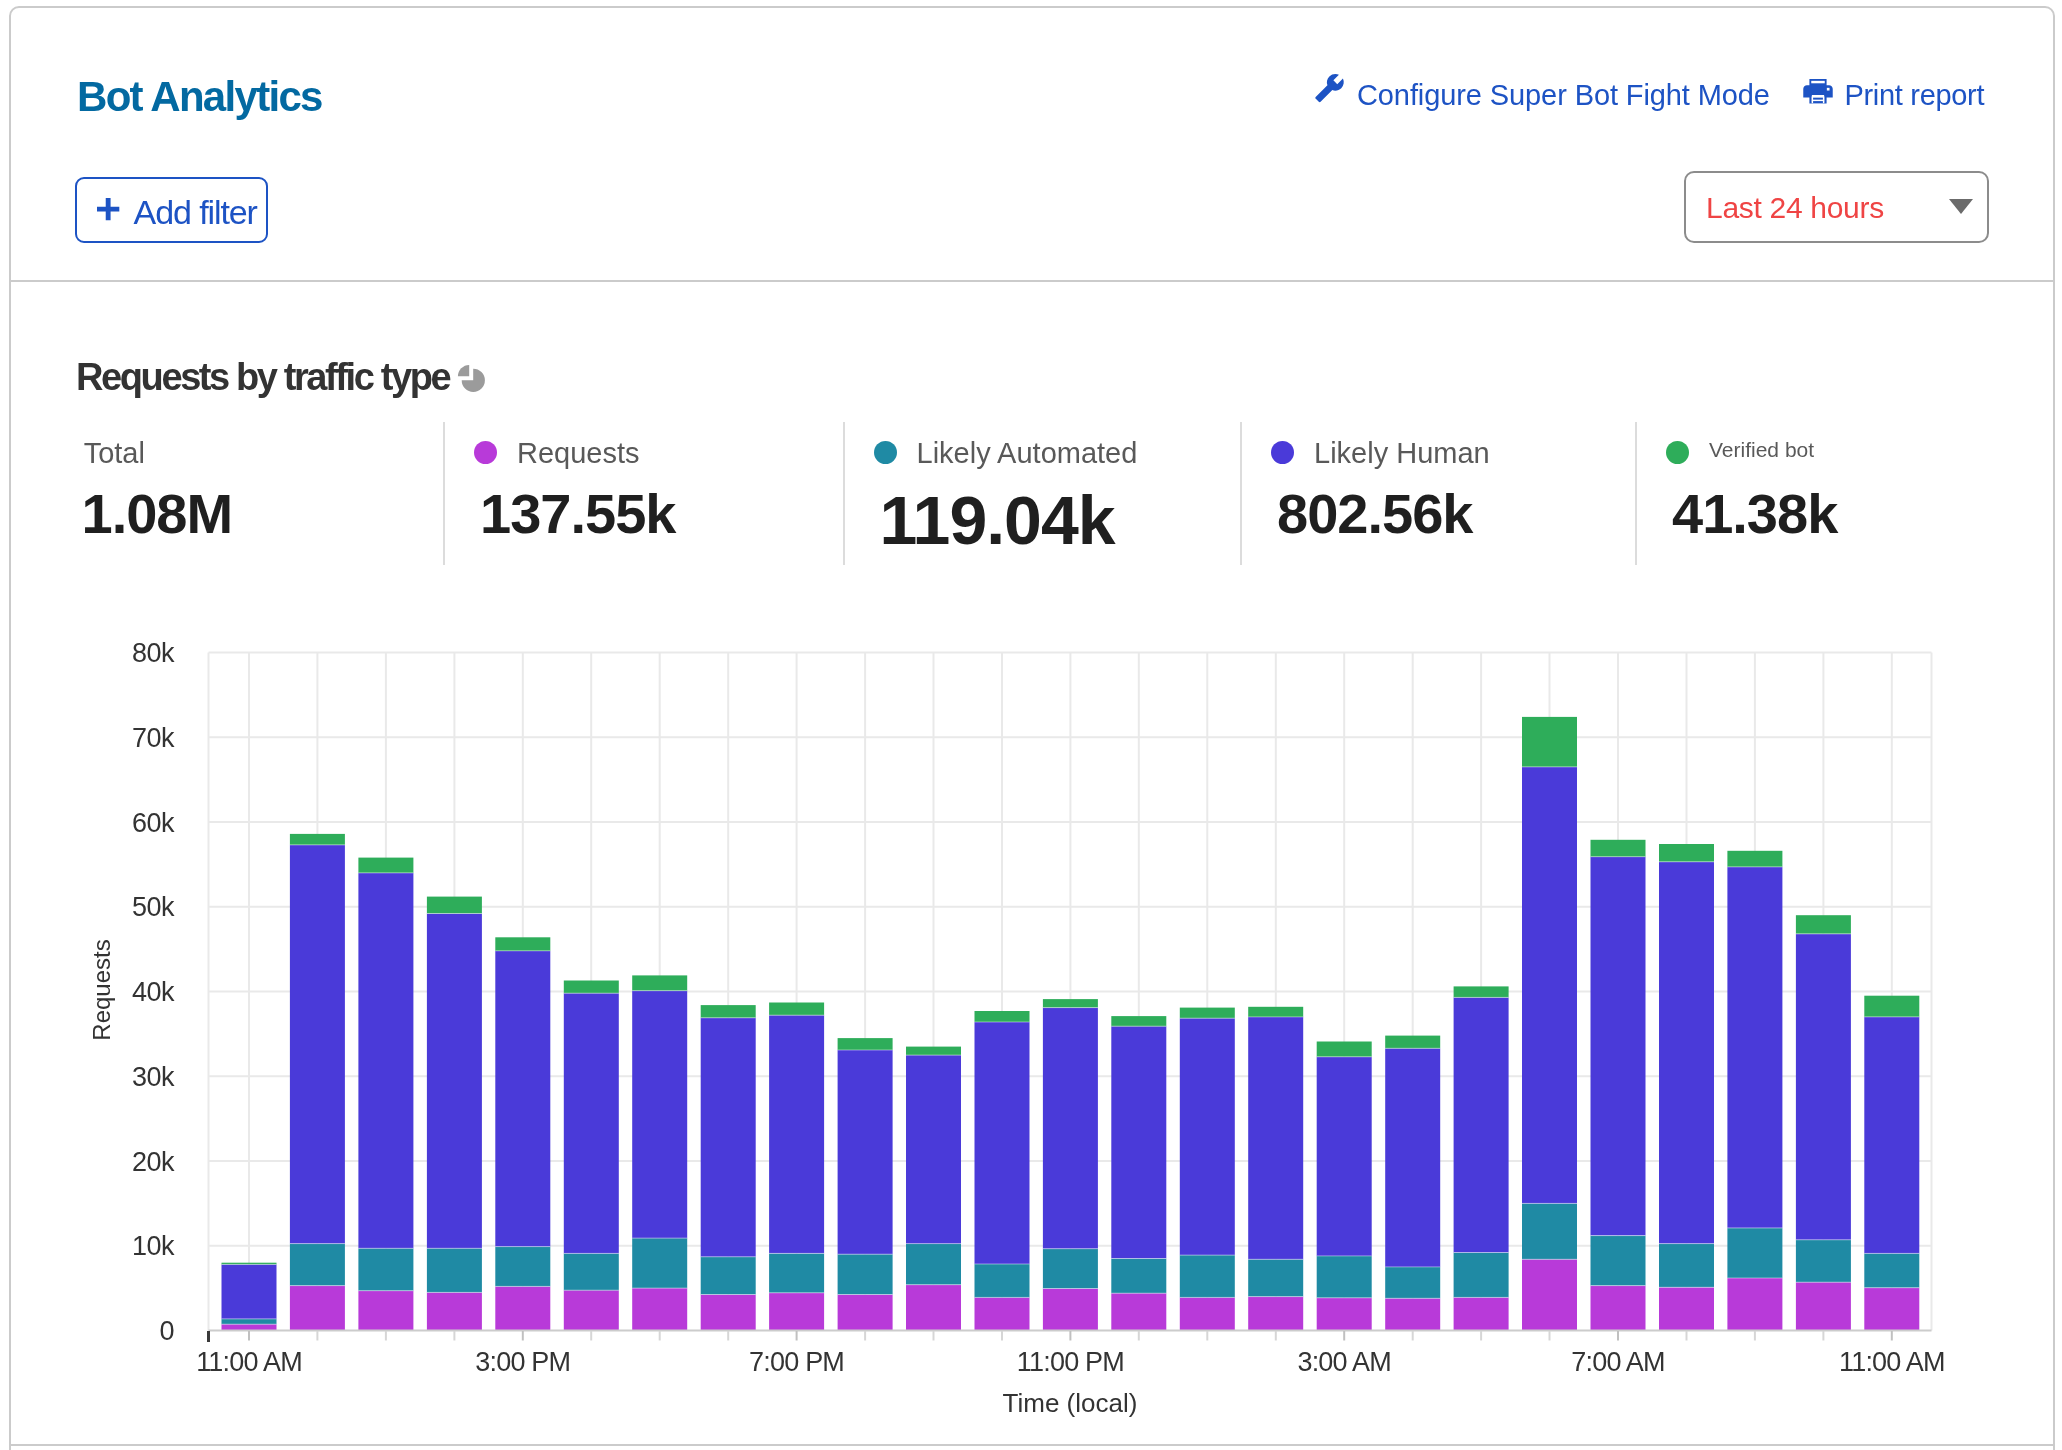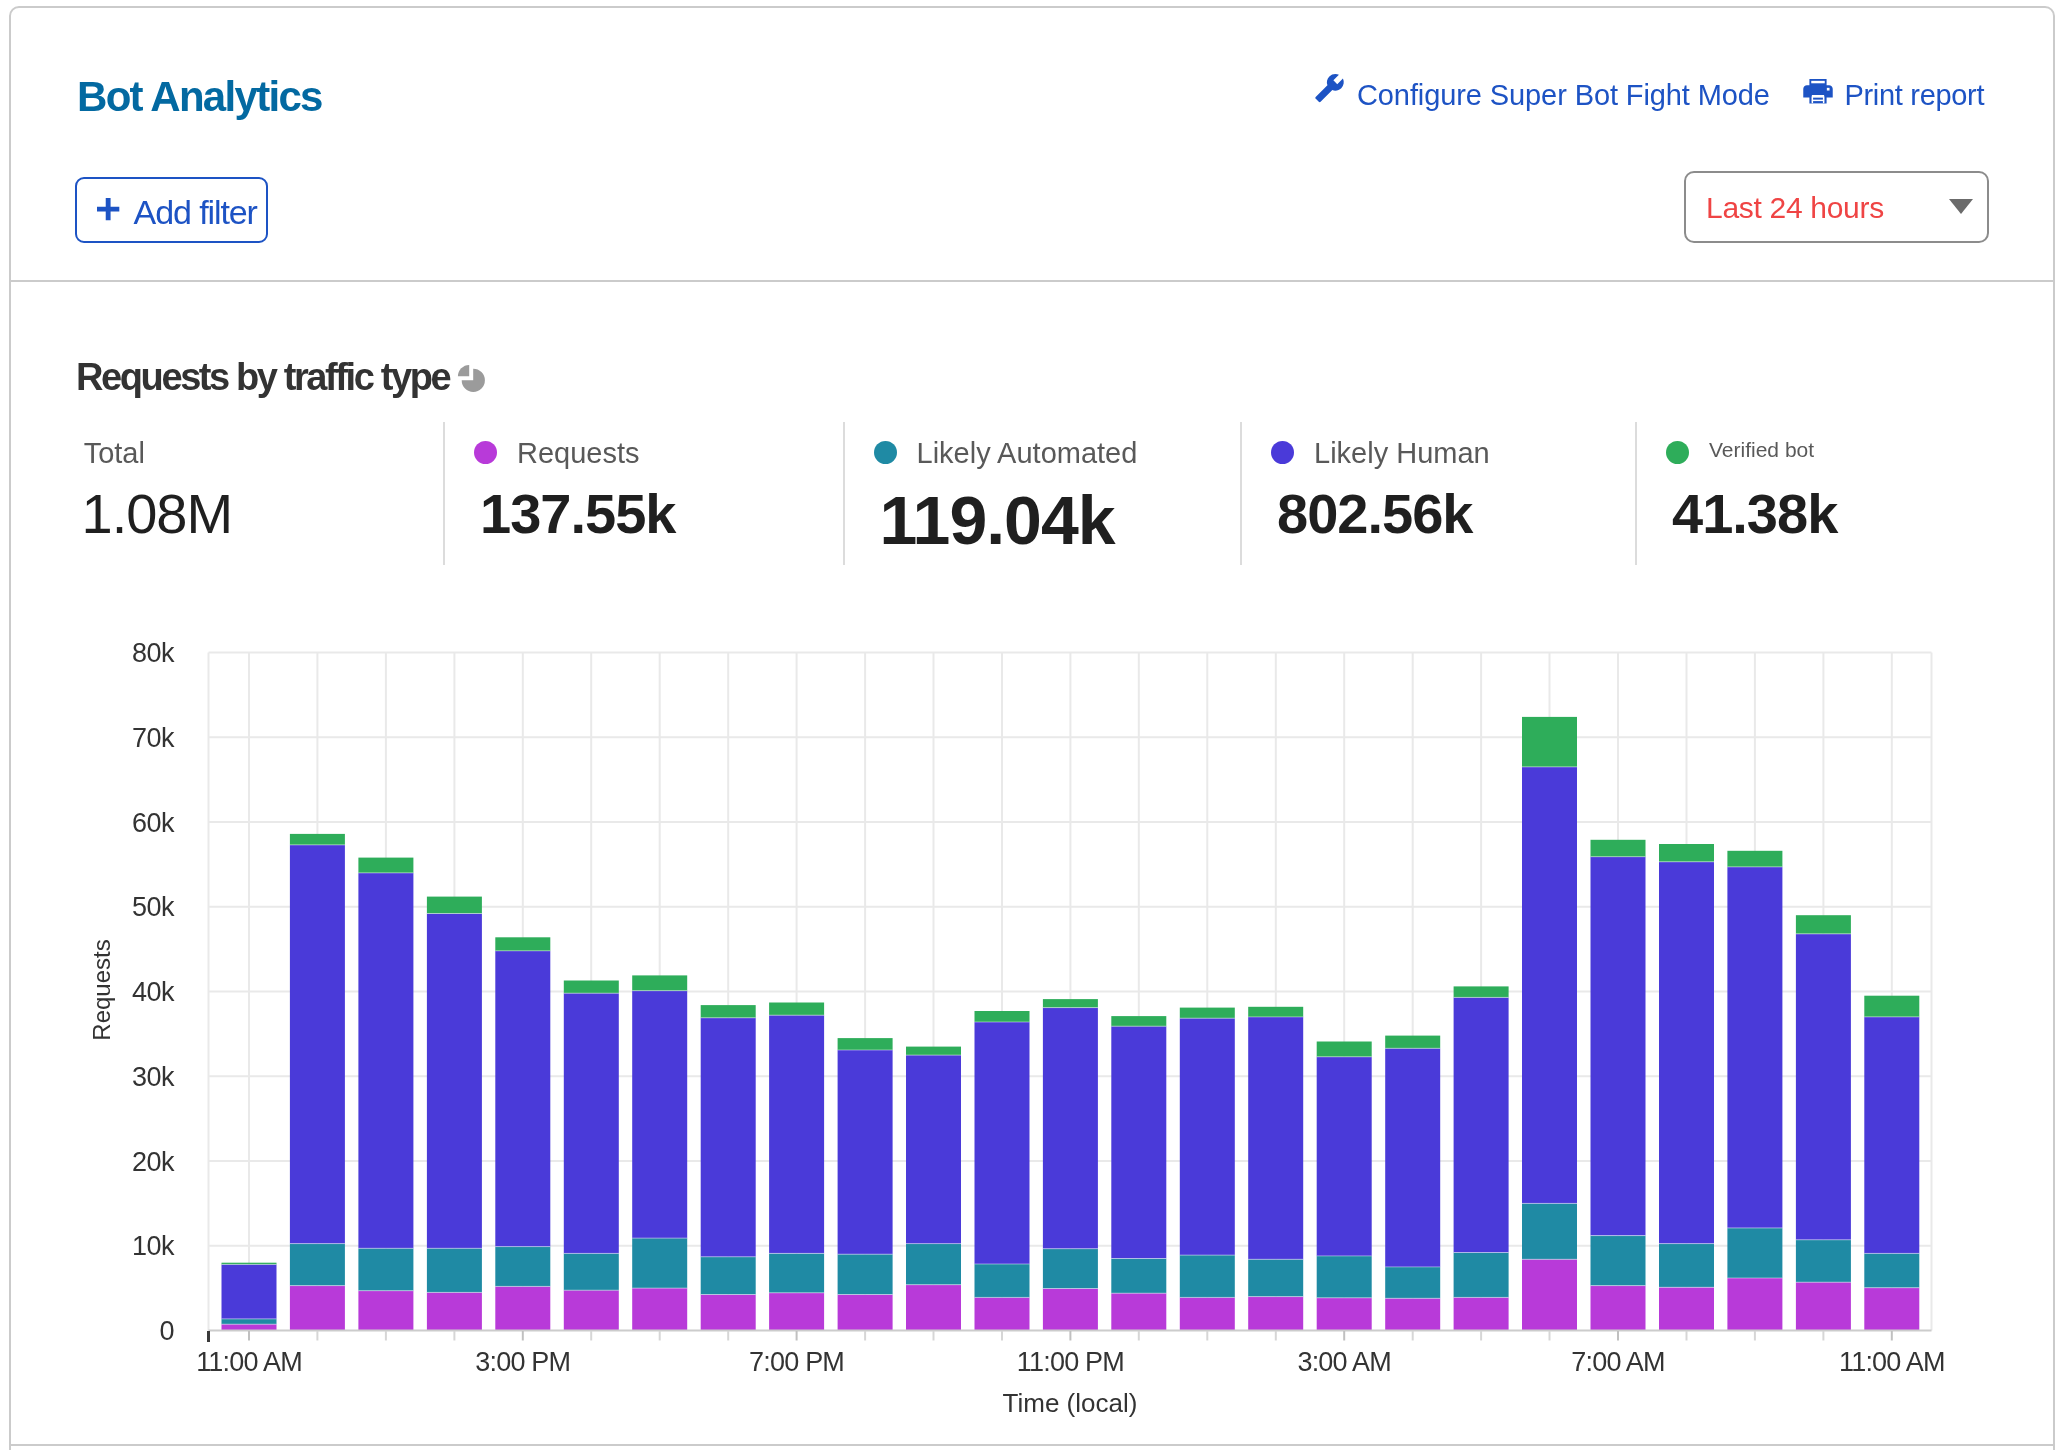--- a/index.html
+++ b/index.html
@@ -42,21 +42,21 @@
 <svg width="28" height="28" viewBox="0 0 28 28" style="position:absolute;left:457px;top:364px">
 <path fill="#9b9b9b" d="M16.2 4.7 A 11.6 11.6 0 1 1 4.7 16.2 L 16.2 16.2 Z"></path>
 <path fill="#9b9b9b" d="M12.2 0.9 A 11.4 11.4 0 0 0 0.9 12.2 L 12.2 12.2 Z"></path>
 </svg>
 
 <div style="position:absolute;left:443px;top:422px;width:2px;height:143px;background:#dcdcdc"></div>
 <div style="position:absolute;left:842.5px;top:422px;width:2px;height:143px;background:#dcdcdc"></div>
 <div style="position:absolute;left:1240px;top:422px;width:2px;height:143px;background:#dcdcdc"></div>
 <div style="position:absolute;left:1635px;top:422px;width:2px;height:143px;background:#dcdcdc"></div>
 <div style="position:absolute;left:83.7px;top:439px;font-size:29px;line-height:1;color:#595959;white-space:nowrap">Total</div>
-<div style="position:absolute;left:81.5px;top:486.1px;font-size:56px;line-height:1;font-weight:normal;color:#1f1f1f;letter-spacing:-1px;white-space:nowrap">1.08M</div>
+<div style="position:absolute;left:81.5px;top:486.1px;font-size:56px;line-height:1;font-weight:bold;color:#1f1f1f;letter-spacing:-1px;white-space:nowrap">1.08M</div>
 <div style="position:absolute;left:474.0px;top:440.5px;width:23px;height:23px;border-radius:50%;background:#b83ad9"></div>
 <div style="position:absolute;left:517.0px;top:439px;font-size:29px;line-height:1;color:#595959;white-space:nowrap">Requests</div>
 <div style="position:absolute;left:480.0px;top:486.1px;font-size:56px;line-height:1;font-weight:bold;color:#1f1f1f;letter-spacing:-1px;white-space:nowrap">137.55k</div>
 <div style="position:absolute;left:873.5px;top:440.5px;width:23px;height:23px;border-radius:50%;background:#1f8aa4"></div>
 <div style="position:absolute;left:916.5px;top:439px;font-size:29px;line-height:1;color:#595959;white-space:nowrap">Likely Automated</div>
 <div style="position:absolute;left:879.5px;top:486.1px;font-size:68px;line-height:1;font-weight:bold;color:#1f1f1f;letter-spacing:-1px;white-space:nowrap">119.04k</div>
 <div style="position:absolute;left:1271.0px;top:440.5px;width:23px;height:23px;border-radius:50%;background:#4a3ad9"></div>
 <div style="position:absolute;left:1314.0px;top:439px;font-size:29px;line-height:1;color:#595959;white-space:nowrap">Likely Human</div>
 <div style="position:absolute;left:1277.0px;top:486.1px;font-size:56px;line-height:1;font-weight:bold;color:#1f1f1f;letter-spacing:-1px;white-space:nowrap">802.56k</div>
 <div style="position:absolute;left:1666.0px;top:440.5px;width:23px;height:23px;border-radius:50%;background:#2ead5a"></div>

